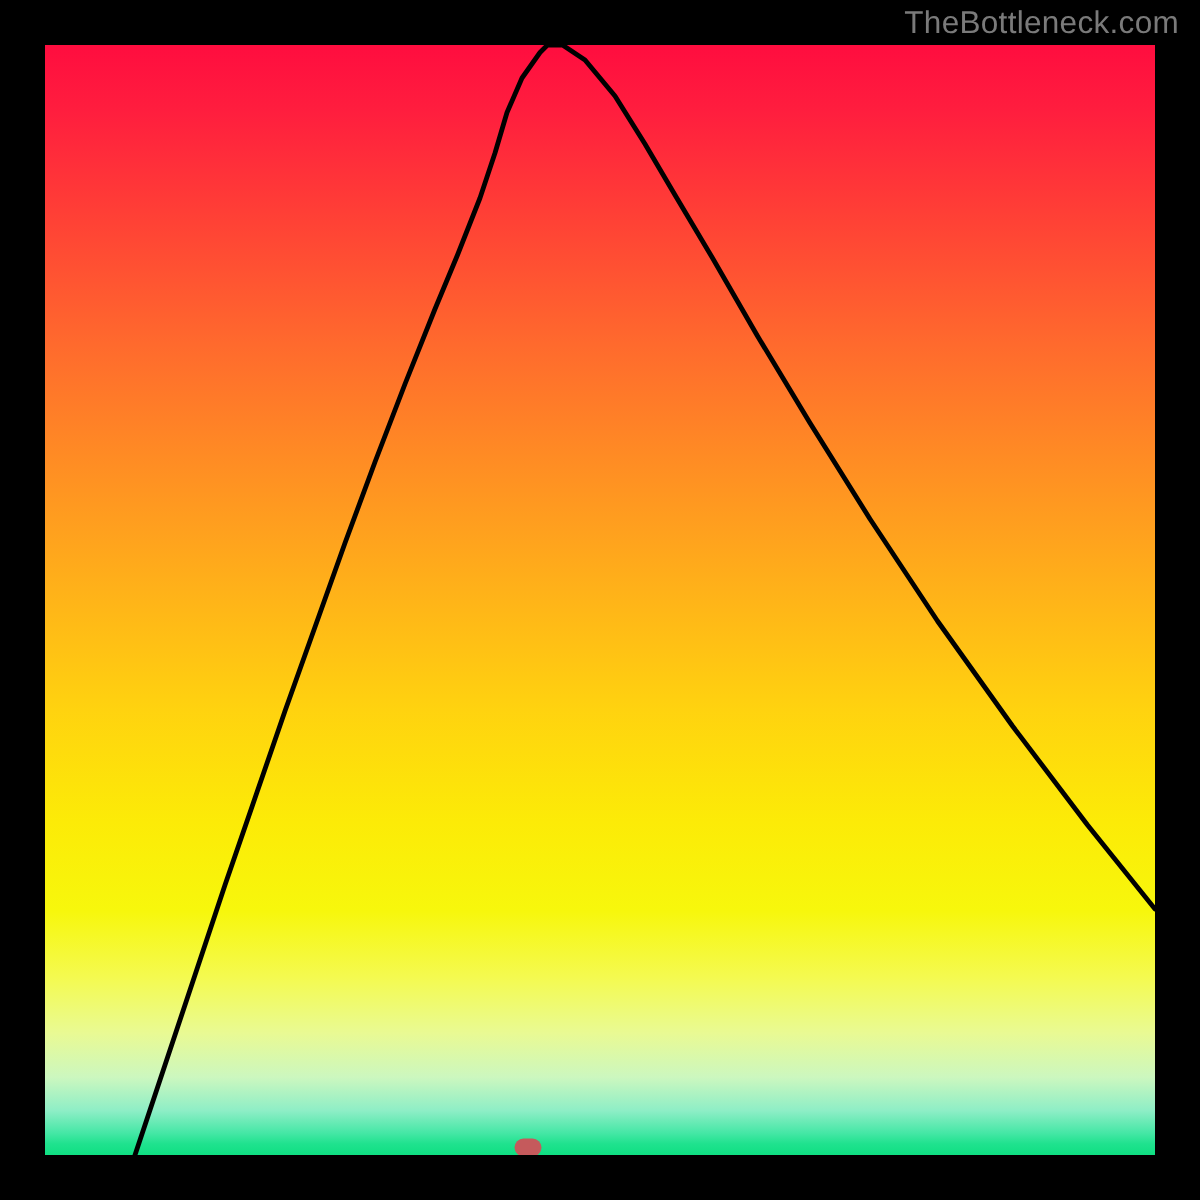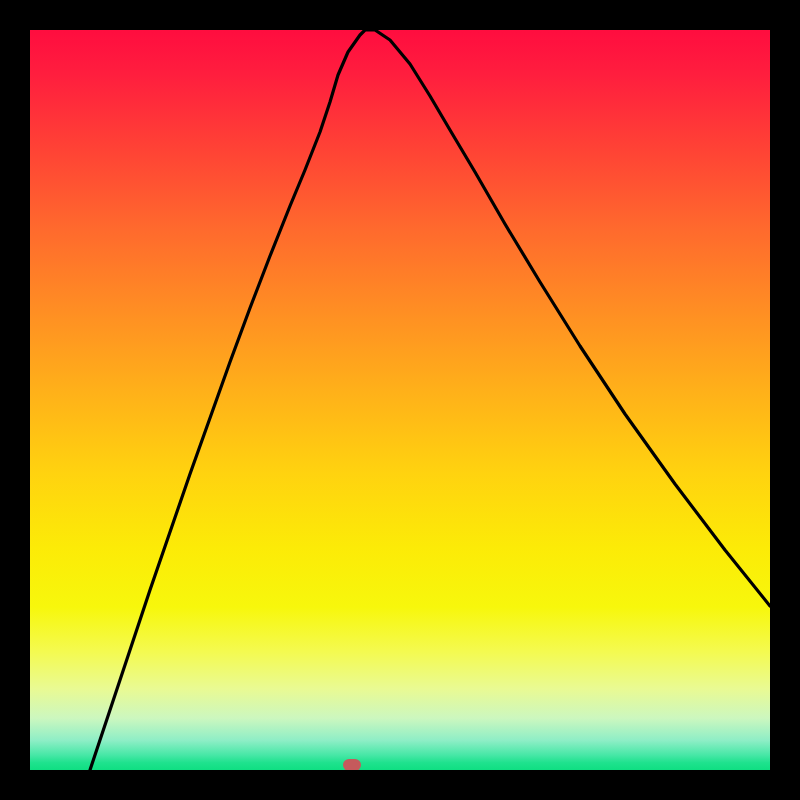--- a/index.html
+++ b/index.html
@@ -70,20 +70,21 @@
     height: 12px;
     background: #c55a5c;
     border-radius: 6px;
   }
 </style>
 </head>
 <body>
 
 <div class="frame">
 
+  <div class="watermark">TheBottleneck.com</div>
 
   <div class="plot-area">
     <div class="gradient-bg"></div>
 
     <svg class="curve" viewBox="0 0 740 740" preserveAspectRatio="none">
       <path id="curve-path" fill="none" stroke="#000" stroke-width="3.2" stroke-linecap="round" stroke-linejoin="round" d="M60 740 L80 680 L100 620 L120 560 L140 502 L160 444 L180 388 L200 332 L220 278 L240 226 L260 176 L275 140 L290 102 L300 72 L308 45 L318 22 L330 5 L335 0 L345 0 L360 10 L380 34 L400 66 L420 100 L445 142 L475 194 L510 252 L550 316 L595 384 L645 454 L695 520 L740 576"></path>
     </svg>
 
     <div class="marker" style="left: 313px; top: 729px;"></div>
   </div>

